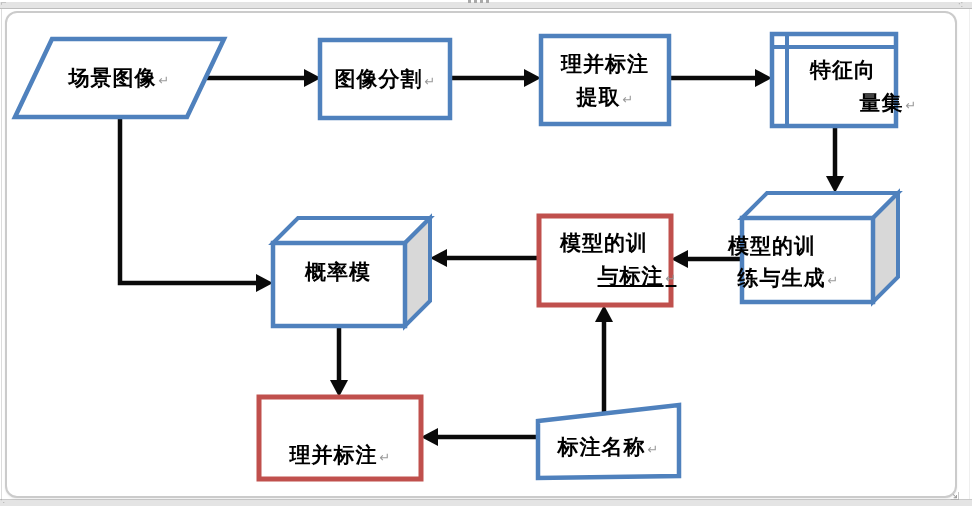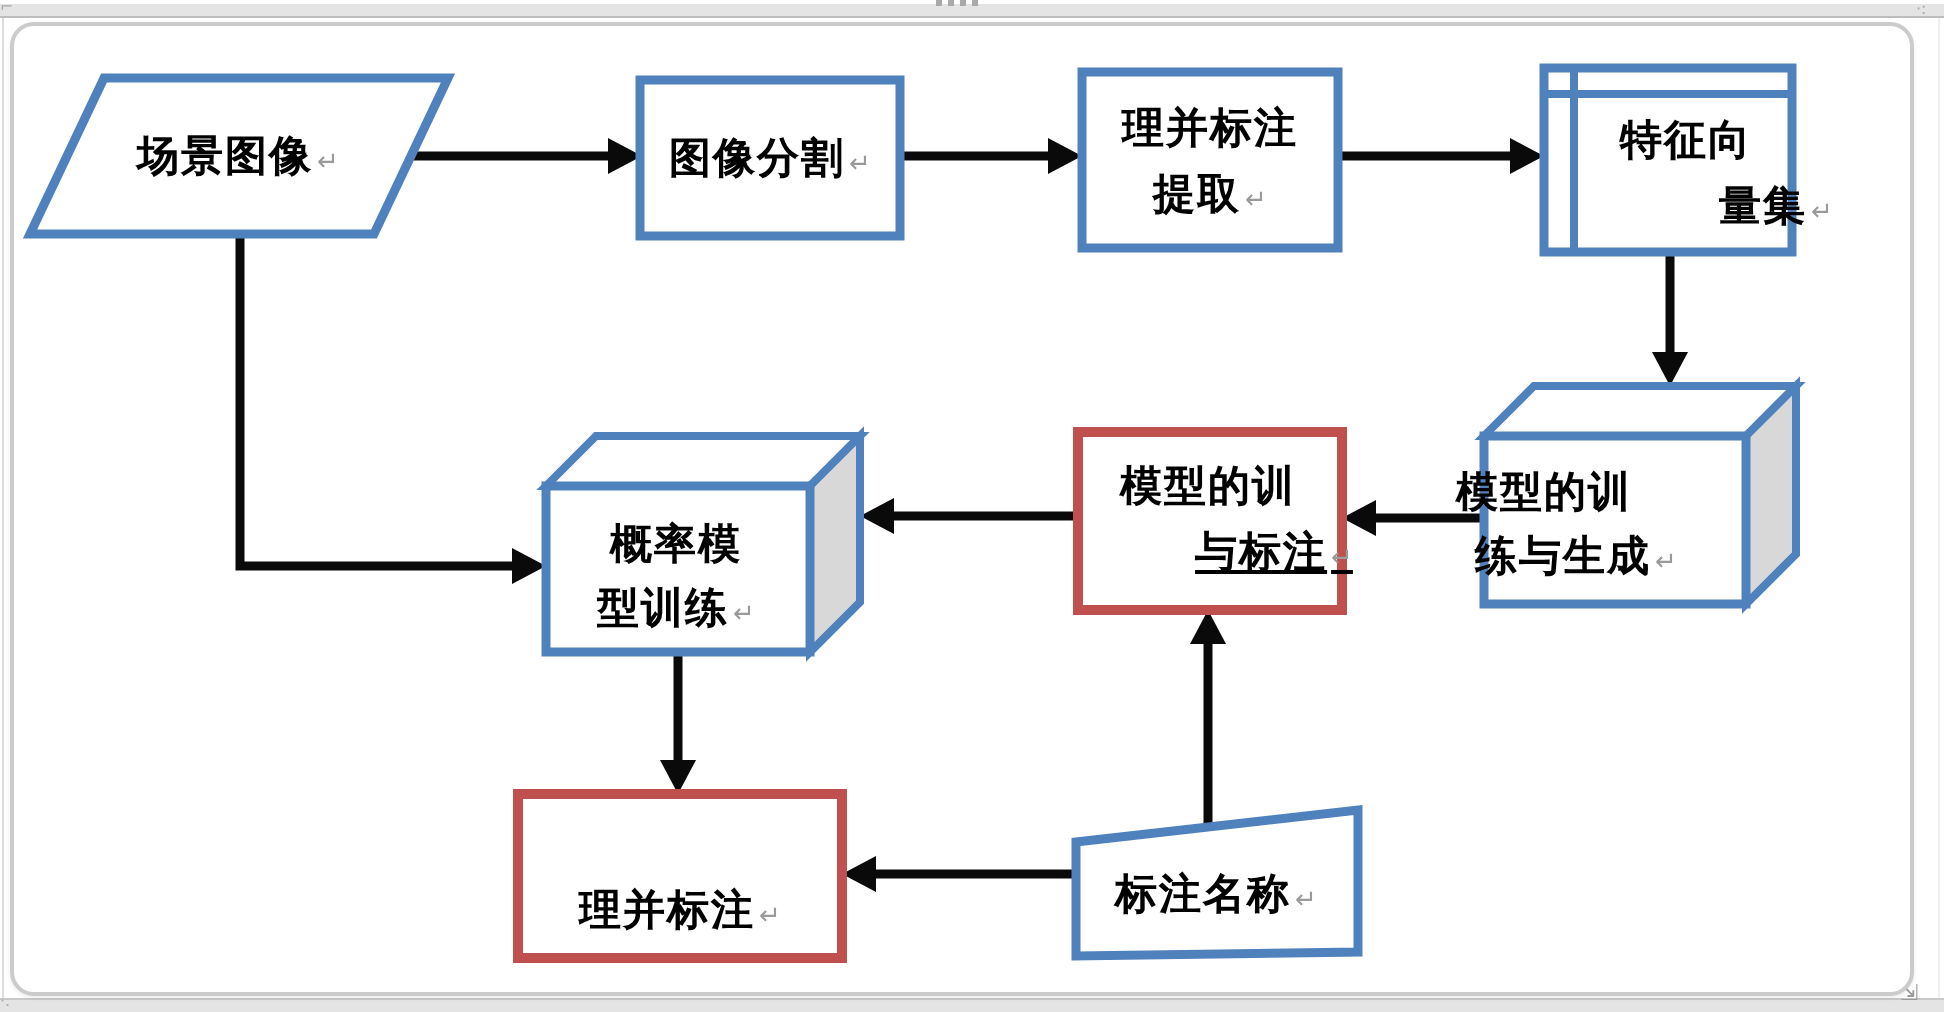--- a/index.html
+++ b/index.html
@@ -156,23 +156,20 @@
   <div class="lbl" style="left:604px;top:243px;">
     <span>模型的训</span>
   </div>
   <div class="lbl" style="left:637px;top:276px;text-decoration:underline;">
     <span>与标注</span><span class="ret">↵</span>
   </div>
 
   <div class="lbl" style="left:338px;top:272px;">
     <span>概率模</span>
   </div>
-  <div class="lbl" style="left:338px;top:304px;">
-    <span>型训练</span><span class="ret">↵</span>
-  </div>
 
   <div class="lbl" style="left:608px;top:447px;">
     <span>标注名称</span><span class="ret">↵</span>
   </div>
 
   <div class="lbl" style="left:340px;top:455px;">
     <span>理并标注</span><span class="ret">↵</span>
   </div>
 
 </div>

